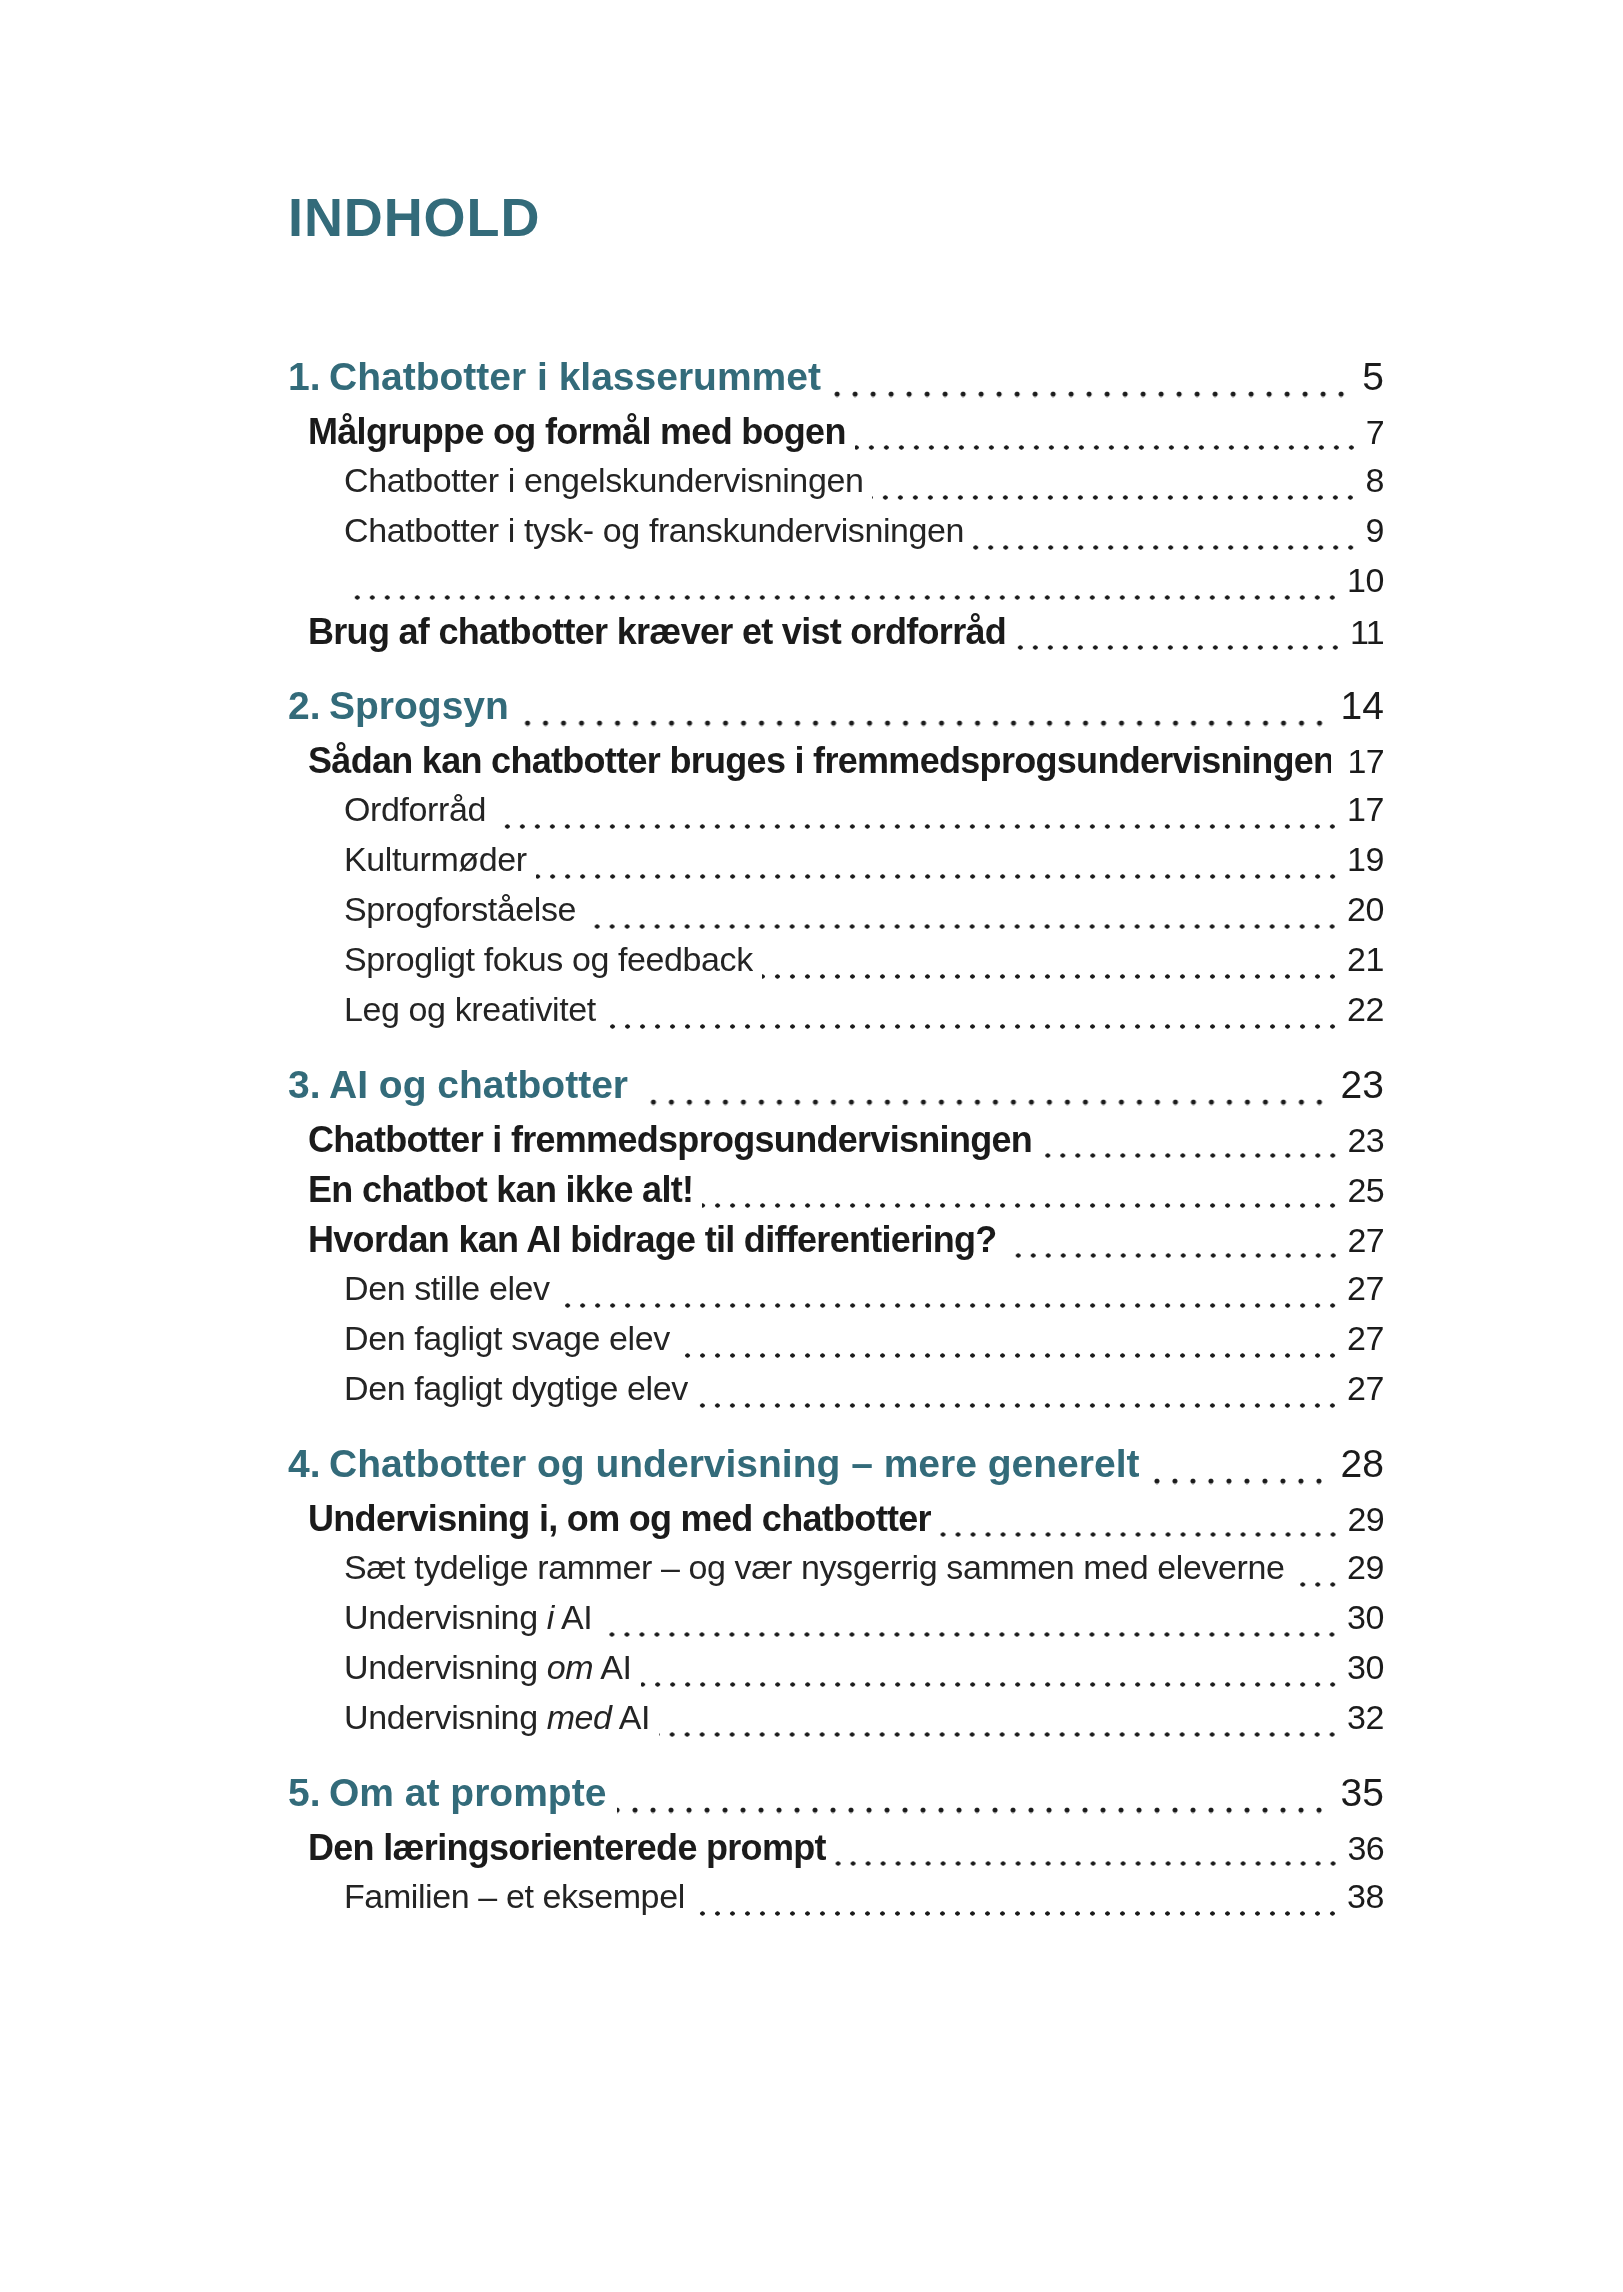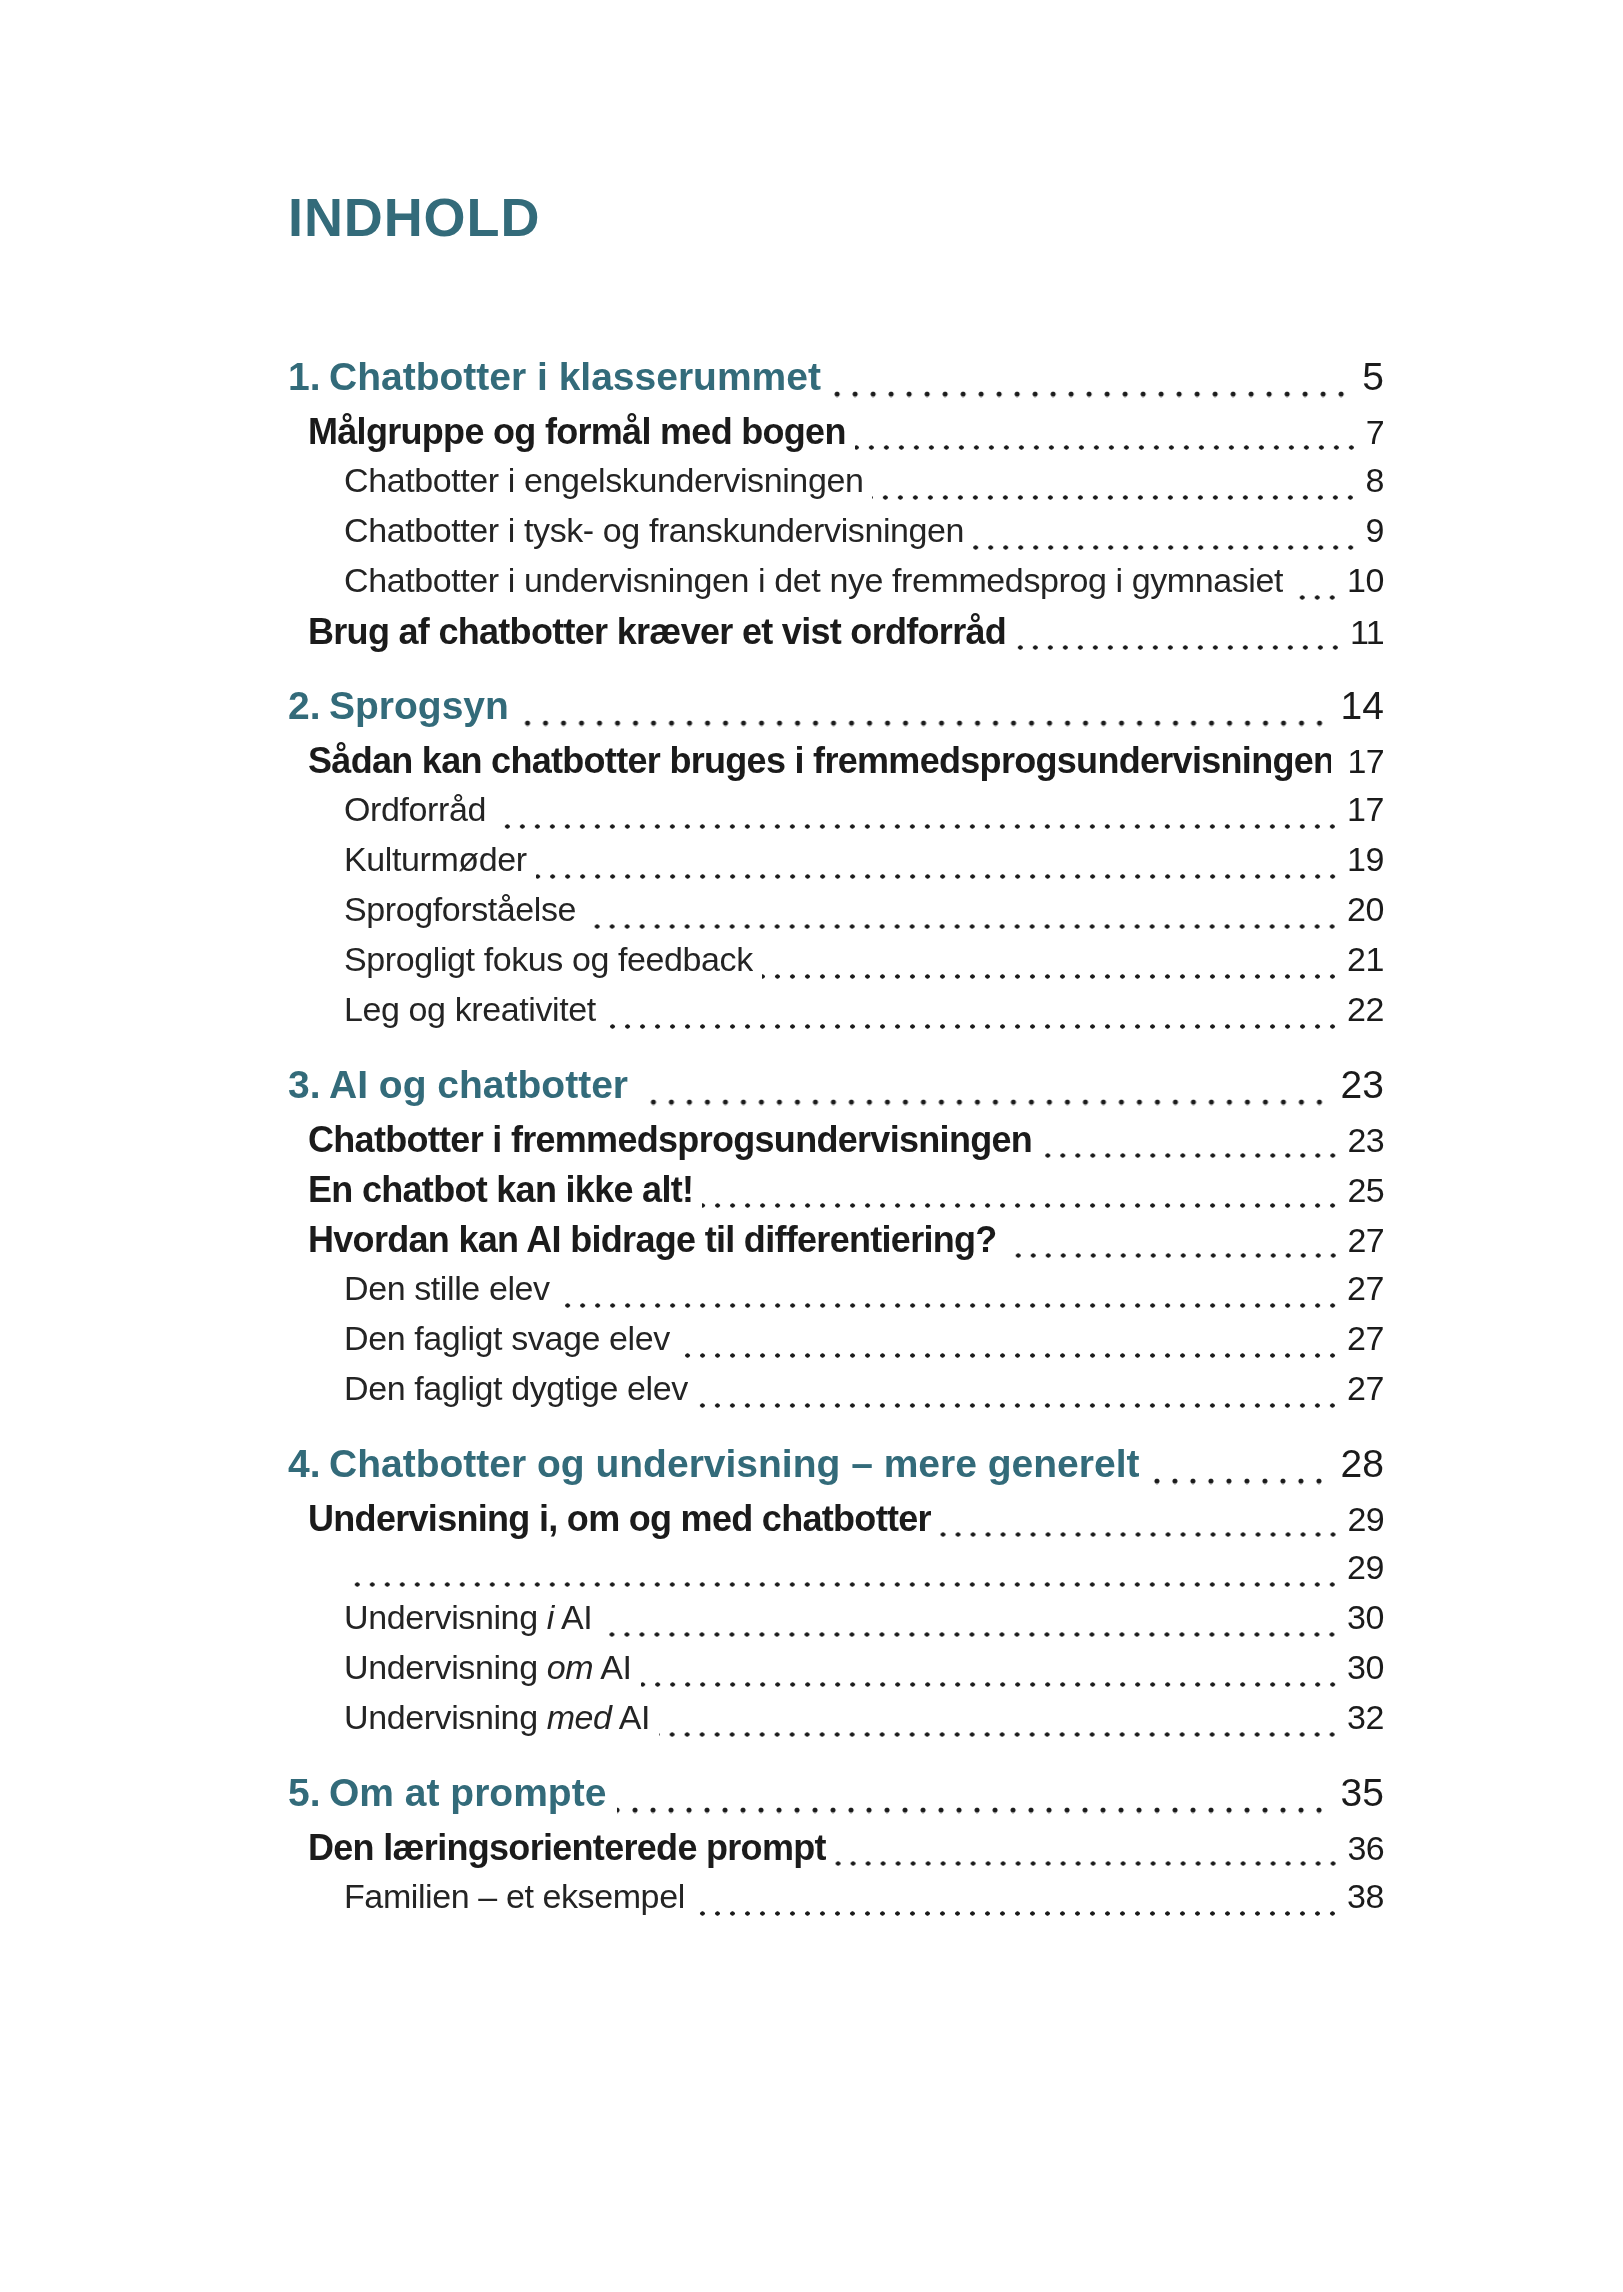--- a/index.html
+++ b/index.html
@@ -96,21 +96,20 @@
         <span class="label">Chatbotter i engelskundervisningen</span>
         <span class="leader"></span>
         <span class="page-num">8</span>
       </div>
       <div class="row l3">
         <span class="label">Chatbotter i tysk- og franskundervisningen</span>
         <span class="leader"></span>
         <span class="page-num">9</span>
       </div>
       <div class="row l3">
-        <span class="label">Chatbotter i undervisningen i det nye fremmedsprog i gymnasiet</span>
         <span class="leader"></span>
         <span class="page-num">10</span>
       </div>
       <div class="row l2">
         <span class="label">Brug af chatbotter kræver et vist ordforråd</span>
         <span class="leader"></span>
         <span class="page-num">11</span>
       </div>
       <div class="row l1">
         <span class="num">2.</span>
@@ -189,20 +188,21 @@
         <span class="label">Chatbotter og undervisning – mere generelt</span>
         <span class="leader"></span>
         <span class="page-num">28</span>
       </div>
       <div class="row l2">
         <span class="label">Undervisning i, om og med chatbotter</span>
         <span class="leader"></span>
         <span class="page-num">29</span>
       </div>
       <div class="row l3">
+        <span class="label">Sæt tydelige rammer – og vær nysgerrig sammen med eleverne</span>
         <span class="leader"></span>
         <span class="page-num">29</span>
       </div>
       <div class="row l3">
         <span class="label"><span>Undervisning </span><em>i</em><span> AI</span></span>
         <span class="leader"></span>
         <span class="page-num">30</span>
       </div>
       <div class="row l3">
         <span class="label"><span>Undervisning </span><em>om</em><span> AI</span></span>

